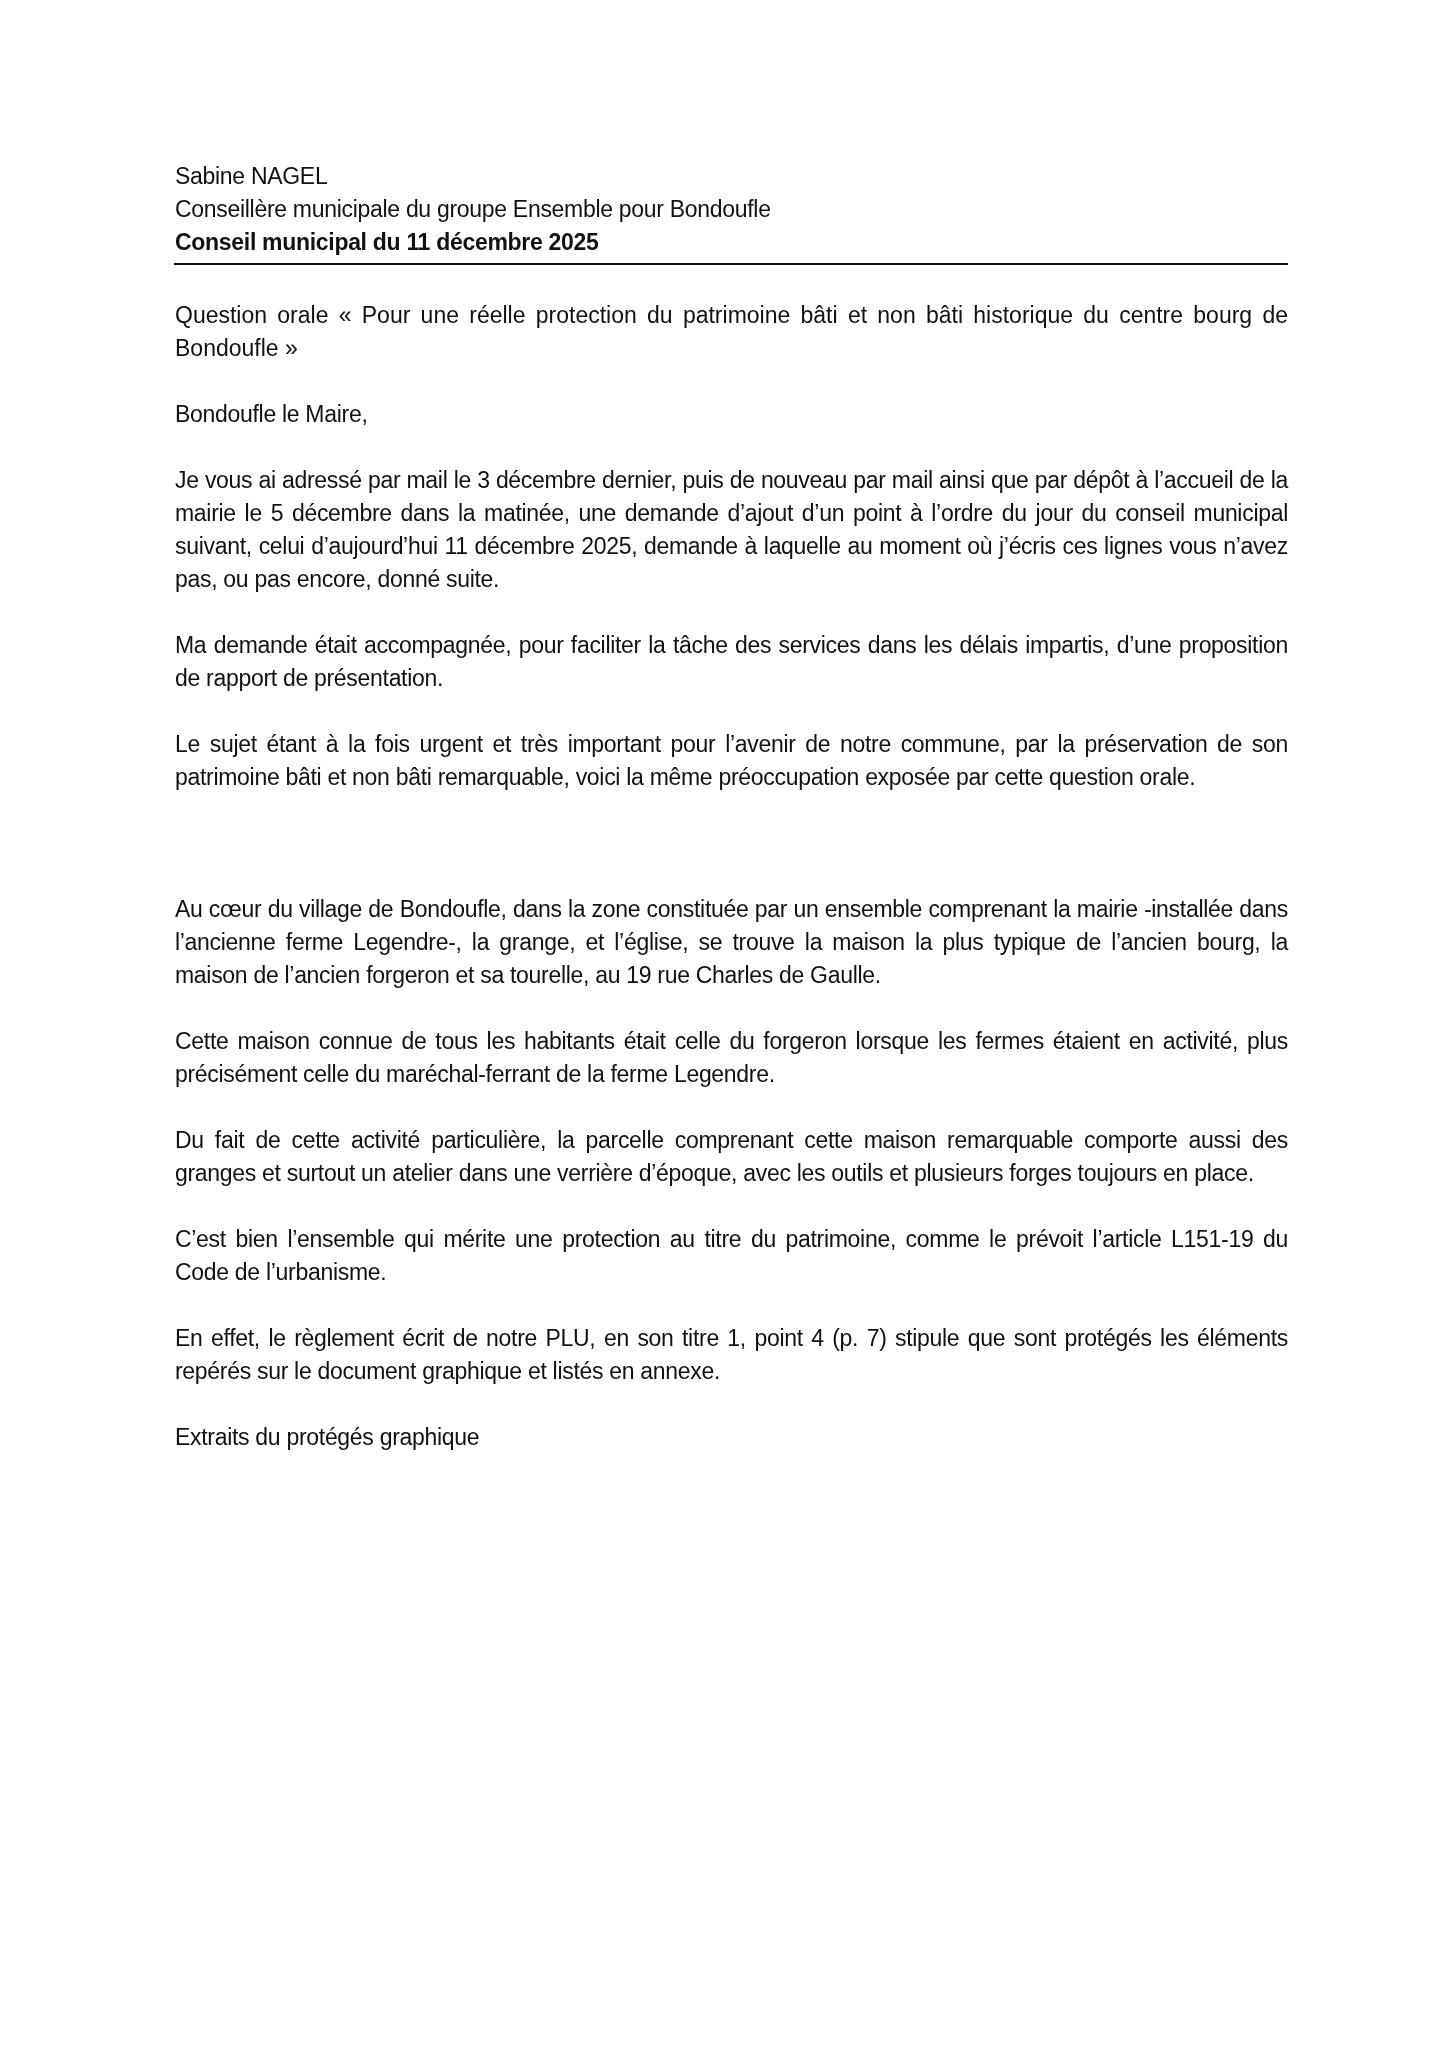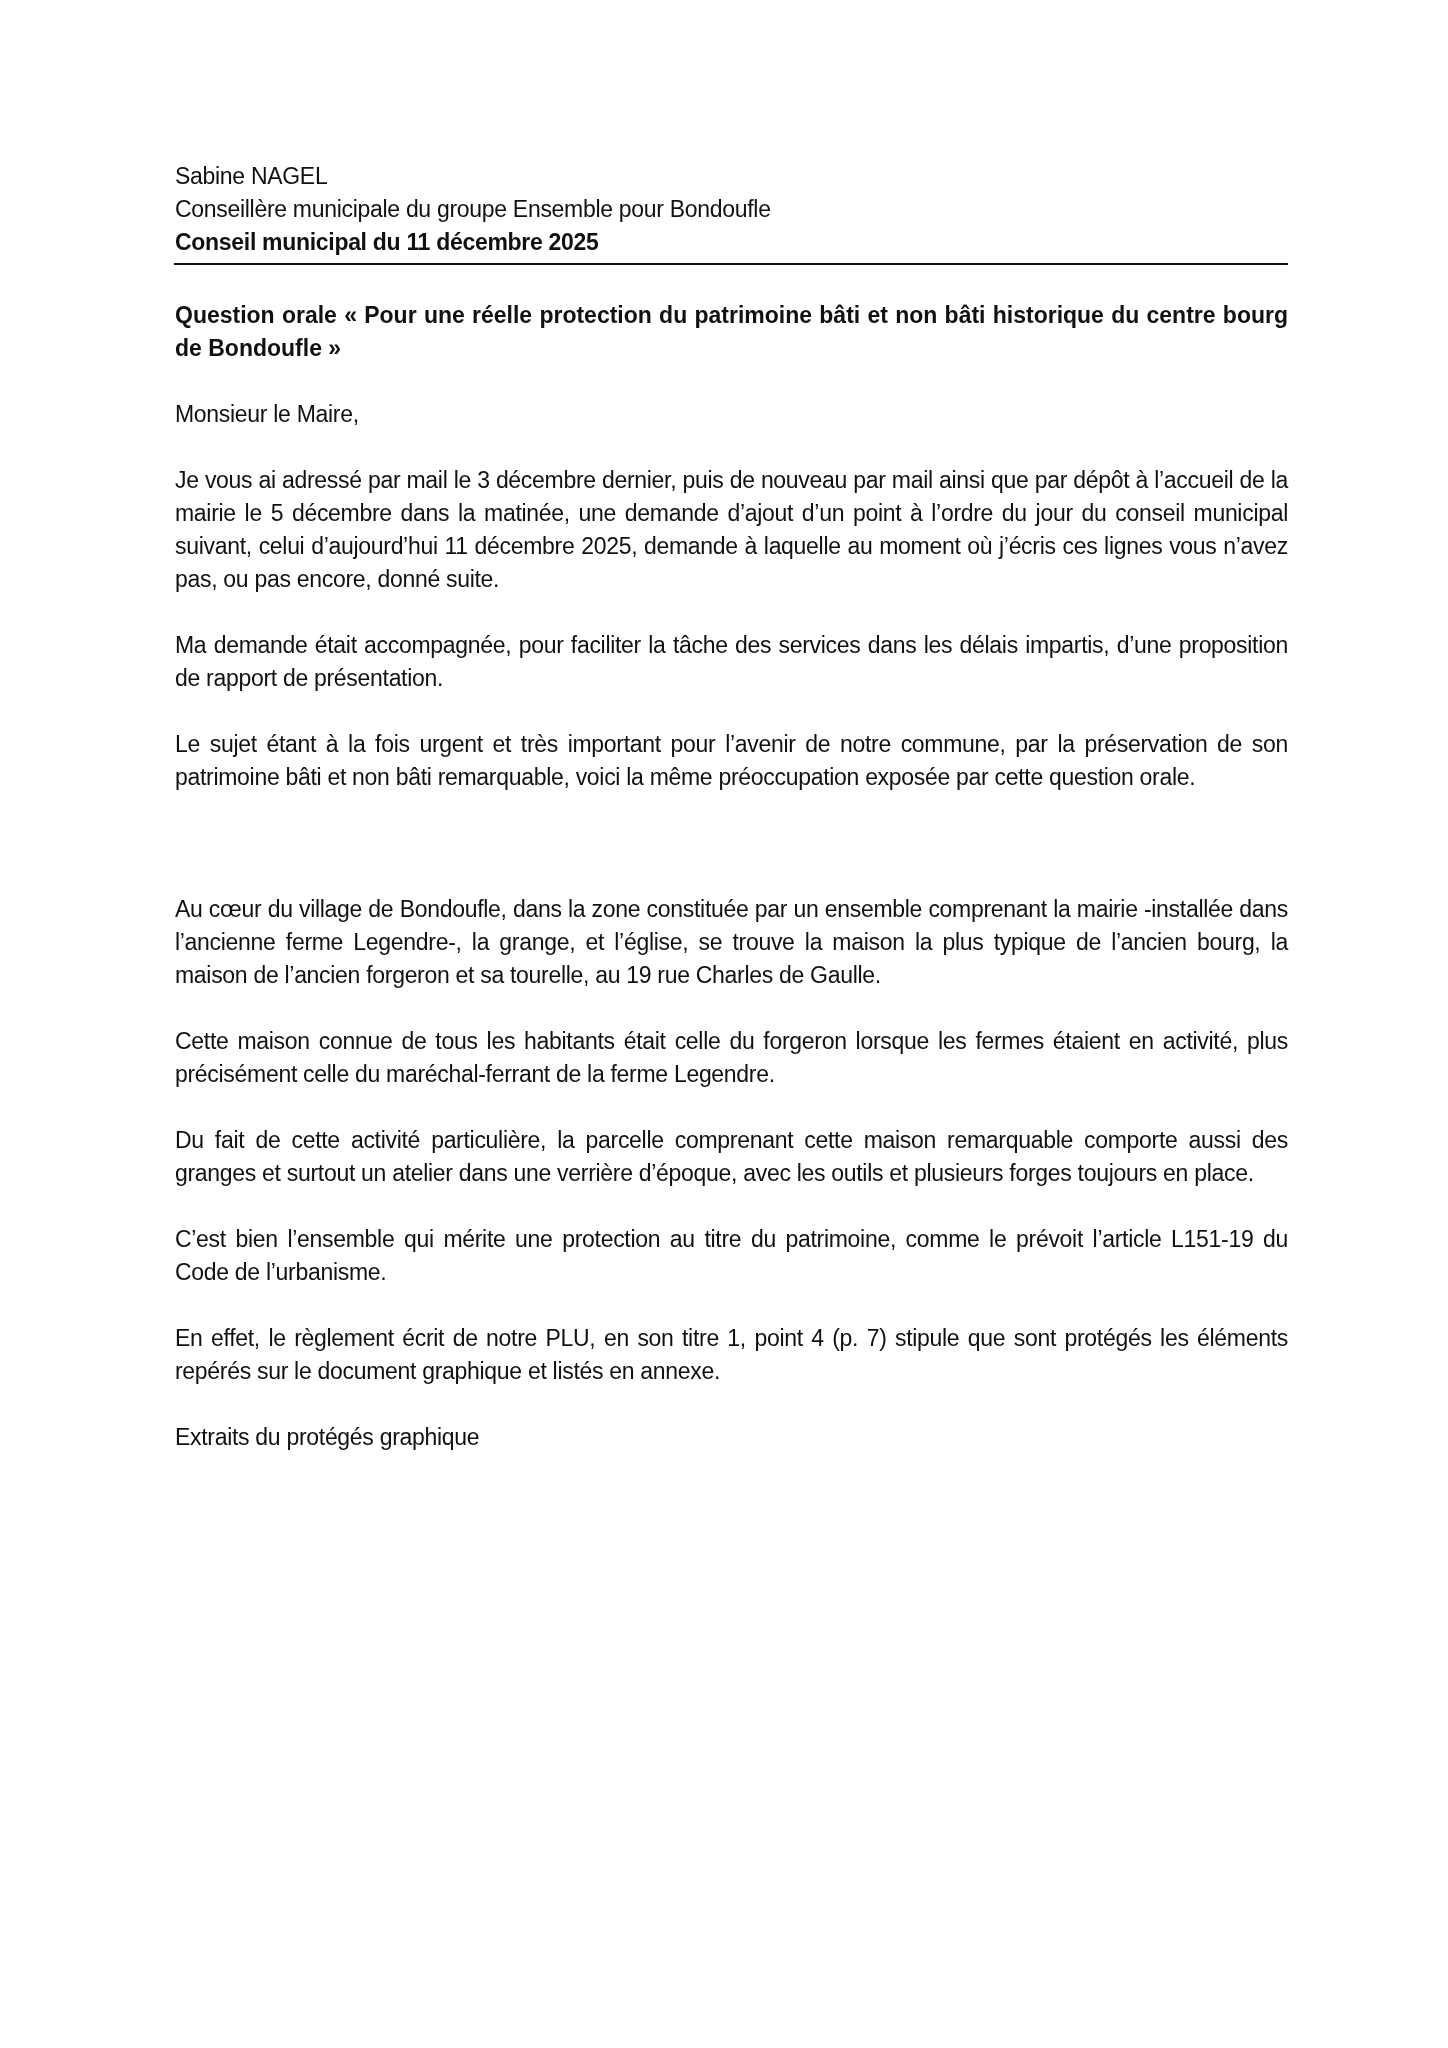--- a/index.html
+++ b/index.html
@@ -2,36 +2,36 @@
 <html><head>
 <meta charset="utf-8">
 <style>
   html, body { margin: 0; padding: 0; background: #ffffff; }
   body { width: 1448px; height: 2048px; position: relative; overflow: hidden;
          font-family: "Liberation Sans", sans-serif; color: #111111; }
   .page { position: absolute; left: 175px; top: 160px; width: 1113px; }
   .line { font-size: 23px; line-height: 33px; letter-spacing: -0.3px; }
   .hdr-bold { font-weight: bold; }
   .rule { height: 0; border-top: 2px solid #111; margin-top: 4px; width: 1114px; margin-left: -1px; }
-  .q { font-weight: bold; font-size: 23px; line-height: 33px; text-align: justify; margin-top: 34px; }
+  .q { font-weight: normal; font-size: 23px; line-height: 33px; text-align: justify; margin-top: 34px; }
   .p { font-size: 23px; line-height: 33px; text-align: justify; margin: 33px 0 0 0; letter-spacing: -0.3px; }
   .gap-big { margin-top: 99px; }
 </style>
 </head>
 <body>
 
 <div class="page">
   <div class="line">Sabine NAGEL</div>
   <div class="line">Conseillère municipale du groupe Ensemble pour Bondoufle</div>
   <div class="line hdr-bold">Conseil municipal du 11 décembre 2025</div>
   <div class="rule"></div>
 
   <div class="q">Question orale « Pour une réelle protection du patrimoine bâti et non bâti historique du centre bourg de Bondoufle »</div>
 
-  <p class="p">Monsieur le Maire,</p>
+  <p class="p">Bondoufle le Maire,</p>
 
   <p class="p">Je vous ai adressé par mail le 3 décembre dernier, puis de nouveau par mail ainsi que par dépôt à l’accueil de la mairie le 5 décembre dans la matinée, une demande d’ajout d’un point à l’ordre du jour du conseil municipal suivant, celui d’aujourd’hui 11 décembre 2025, demande à laquelle au moment où j’écris ces lignes vous n’avez pas, ou pas encore, donné suite.</p>
   <p class="p">Ma demande était accompagnée, pour faciliter la tâche des services dans les délais impartis, d’une proposition de rapport de présentation.</p>
   <p class="p">Le sujet étant à la fois urgent et très important pour l’avenir de notre commune, par la préservation de son patrimoine bâti et non bâti remarquable, voici la même préoccupation exposée par cette question orale.</p>
   <p class="p gap-big">Au cœur du village de Bondoufle, dans la zone constituée par un ensemble comprenant la mairie -installée dans l’ancienne ferme Legendre-, la grange, et l’église, se trouve la maison la plus typique de l’ancien bourg, la maison de l’ancien forgeron et sa tourelle, au 19 rue Charles de Gaulle.</p>
   <p class="p">Cette maison connue de tous les habitants était celle du forgeron lorsque les fermes étaient en activité, plus précisément celle du maréchal-ferrant de la ferme Legendre.</p>
   <p class="p">Du fait de cette activité particulière, la parcelle comprenant cette maison remarquable comporte aussi des granges et surtout un atelier dans une verrière d’époque, avec les outils et plusieurs forges toujours en place.</p>
   <p class="p">C’est bien l’ensemble qui mérite une protection au titre du patrimoine, comme le prévoit l’article L151-19 du Code de l’urbanisme.</p>
   <p class="p">En effet, le règlement écrit de notre PLU, en son titre 1, point 4 (p. 7) stipule que sont protégés les éléments repérés sur le document graphique et listés en annexe.</p>
   <p class="p">Extraits du protégés graphique</p>

